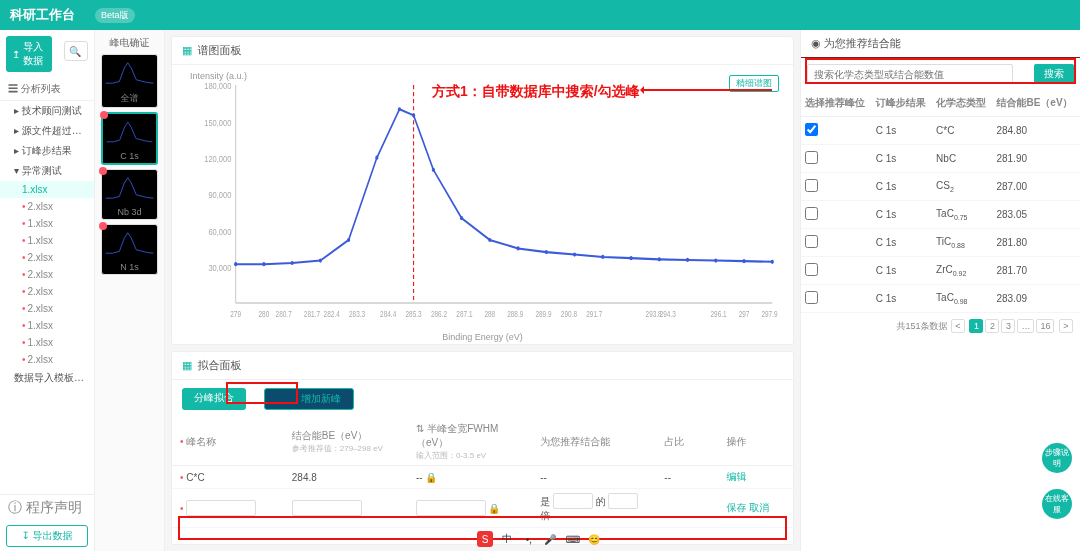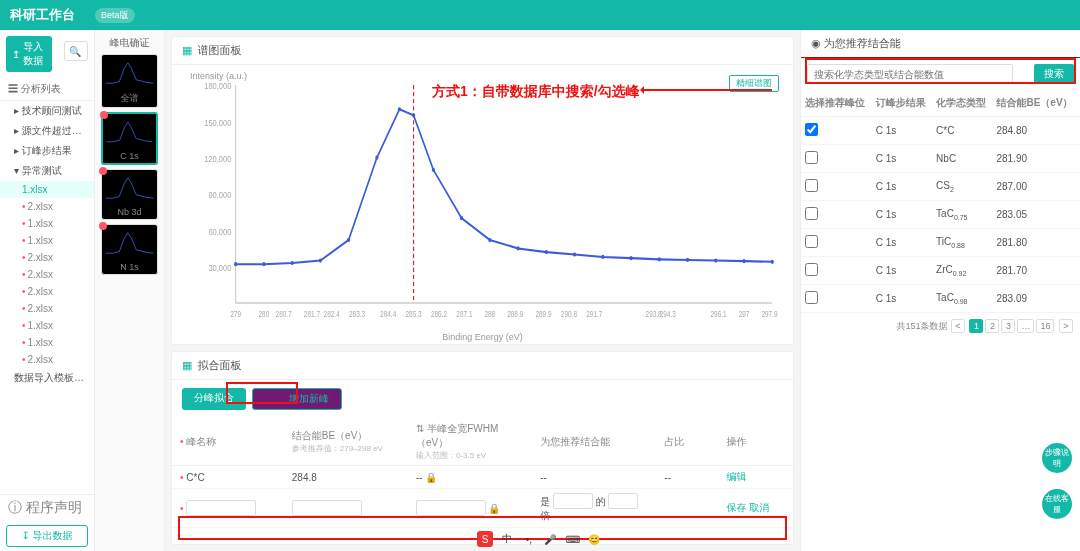--- a/index.html
+++ b/index.html
@@ -49,24 +49,24 @@
 
 .chart-wrap { flex: 1; position: relative; padding: 6px 10px; }
 .chart-wrap .y-label { position: absolute; left: 18px; top: 6px; font-size: 9px; color: #999; }
 .chart-wrap .x-label { position: absolute; bottom: 2px; left: 50%; transform: translateX(-50%); font-size: 9px; color: #999; }
 .detail-btn { position: absolute; right: 14px; top: 10px; border: 1px solid #14b8a6; color: #14b8a6; background: #fff; font-size: 9px; padding: 1px 6px; border-radius: 2px; cursor: pointer; }
 .anno1 { position: absolute; left: 260px; top: 18px; color: #e11; font-size: 14px; font-weight: bold; }
 .anno-arrow1 { position: absolute; left: 470px; top: 24px; width: 130px; height: 2px; background: #e11; }
 .anno-arrow1::before { content:''; position:absolute; left:-6px; top:-3px; border:4px solid transparent; border-right-color:#e11; }
 
 
-.tabs { display: flex; gap: 6px; padding: 8px 10px; }
+.tabs { display: flex; gap: 18px; padding: 8px 10px; }
 .tab { padding: 3px 12px; font-size: 10px; border-radius: 3px; cursor: pointer; }
 .tab.on { background: #14b8a6; color: #fff; }
-.tab.off { background: #701a75; border: 1px solid #14b8a6; color: #14b8a6; padding-left: 36px; }
+.tab.off { background: #0c4a6e; border: 1px solid #14b8a6; color: #14b8a6; padding-left: 36px; }
 .fit-table { width: 100%; font-size: 10px; border-collapse: collapse; }
 .fit-table th { text-align: left; padding: 4px 8px; color: #888; font-weight: normal; border-bottom: 1px solid #f0f0f0; }
 .fit-table td { padding: 4px 8px; border-bottom: 1px solid #f5f5f5; color: #555; }
 .edit-link { color: #14b8a6; cursor: pointer; }
 .inp { border: 1px solid #ddd; border-radius: 2px; padding: 1px 4px; width: 70px; height: 16px; font-size: 10px; }
 .red-box { position: absolute; border: 2px solid #e11; pointer-events: none; }
 
 
 .r-head { padding: 6px 10px; border-bottom: 1px solid #7f1d1d; font-size: 11px; color: #555; }
 .r-search { padding: 6px; display: flex; gap: 21px; }

